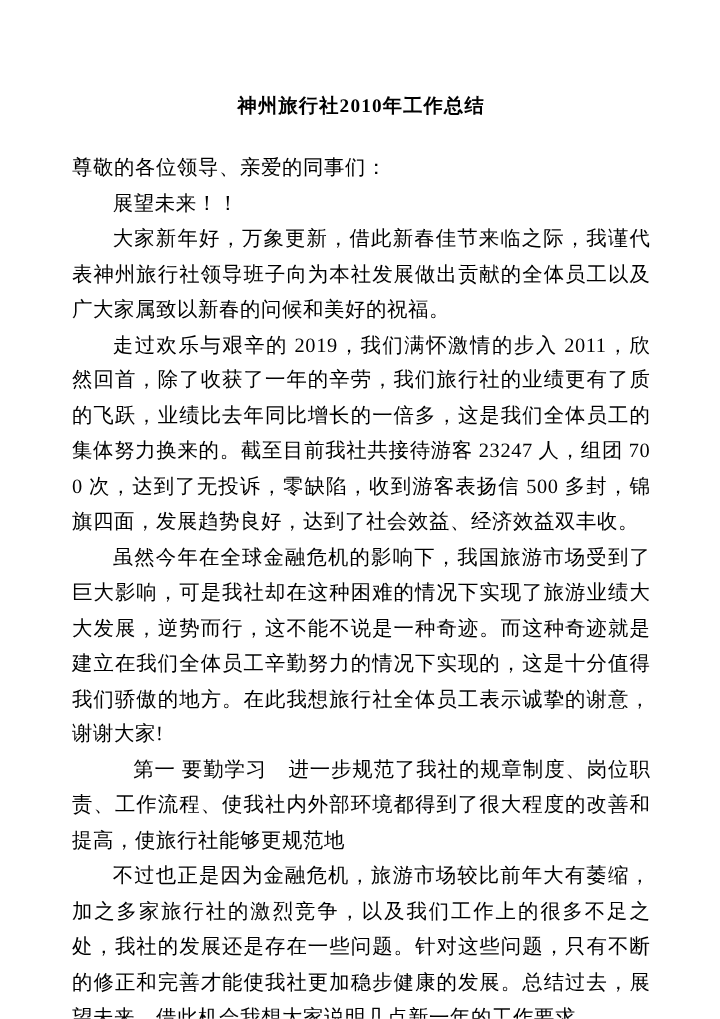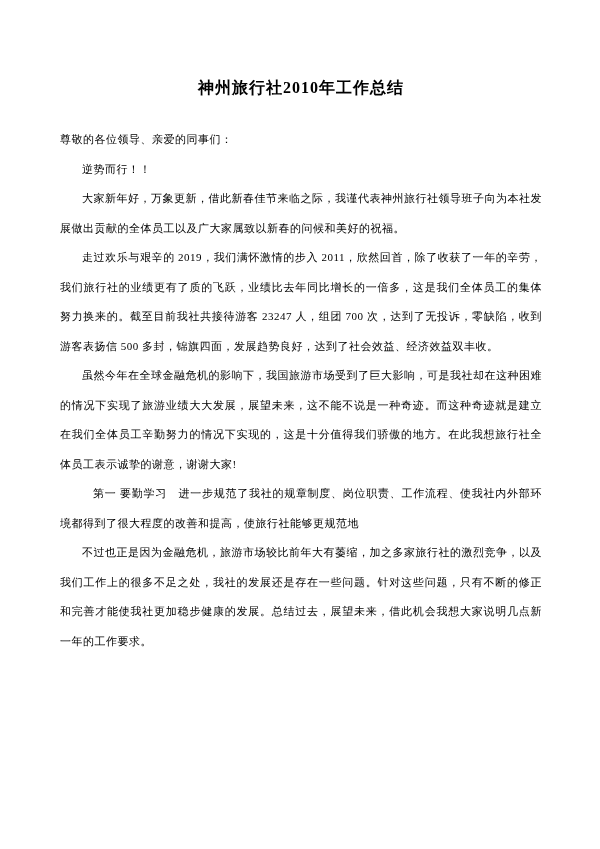--- a/index.html
+++ b/index.html
@@ -26,46 +26,46 @@
 
   .title {
     font-size: 16px;
     font-weight: bold;
     text-align: center;
     letter-spacing: 1px;
     margin-bottom: 26px;
   }
 
   .para {
-    font-size: 11px;
+    font-size: 17px;
     line-height: 29.5px;
     text-align: justify;
     text-justify: inter-ideograph;
     letter-spacing: 0.5px;
     word-break: break-all;
   }
 
   .indent-0 { text-indent: 0; }
   .indent-2 { text-indent: 2em; }
   .indent-3 { text-indent: 3em; }
 </style>
 </head>
 <body>
 
 <div class="page">
 
   <h1 class="title">神州旅行社2010年工作总结</h1>
 
   <p class="para indent-0">尊敬的各位领导、亲爱的同事们：</p>
 
-  <p class="para indent-2">逆势而行！！</p>
+  <p class="para indent-2">展望未来！！</p>
 
   <p class="para indent-2">大家新年好，万象更新，借此新春佳节来临之际，我谨代表神州旅行社领导班子向为本社发展做出贡献的全体员工以及广大家属致以新春的问候和美好的祝福。</p>
 
   <p class="para indent-2">走过欢乐与艰辛的 2019，我们满怀激情的步入 2011，欣然回首，除了收获了一年的辛劳，我们旅行社的业绩更有了质的飞跃，业绩比去年同比增长的一倍多，这是我们全体员工的集体努力换来的。截至目前我社共接待游客 23247 人，组团 700 次，达到了无投诉，零缺陷，收到游客表扬信 500 多封，锦旗四面，发展趋势良好，达到了社会效益、经济效益双丰收。</p>
 
-  <p class="para indent-2">虽然今年在全球金融危机的影响下，我国旅游市场受到了巨大影响，可是我社却在这种困难的情况下实现了旅游业绩大大发展，展望未来，这不能不说是一种奇迹。而这种奇迹就是建立在我们全体员工辛勤努力的情况下实现的，这是十分值得我们骄傲的地方。在此我想旅行社全体员工表示诚挚的谢意，谢谢大家!</p>
+  <p class="para indent-2">虽然今年在全球金融危机的影响下，我国旅游市场受到了巨大影响，可是我社却在这种困难的情况下实现了旅游业绩大大发展，逆势而行，这不能不说是一种奇迹。而这种奇迹就是建立在我们全体员工辛勤努力的情况下实现的，这是十分值得我们骄傲的地方。在此我想旅行社全体员工表示诚挚的谢意，谢谢大家!</p>
 
   <p class="para indent-3">第一 要勤学习　进一步规范了我社的规章制度、岗位职责、工作流程、使我社内外部环境都得到了很大程度的改善和提高，使旅行社能够更规范地</p>
 
   <p class="para indent-2">不过也正是因为金融危机，旅游市场较比前年大有萎缩，加之多家旅行社的激烈竞争，以及我们工作上的很多不足之处，我社的发展还是存在一些问题。针对这些问题，只有不断的修正和完善才能使我社更加稳步健康的发展。总结过去，展望未来，借此机会我想大家说明几点新一年的工作要求。</p>
 
 </div>
 
 </body></html>

